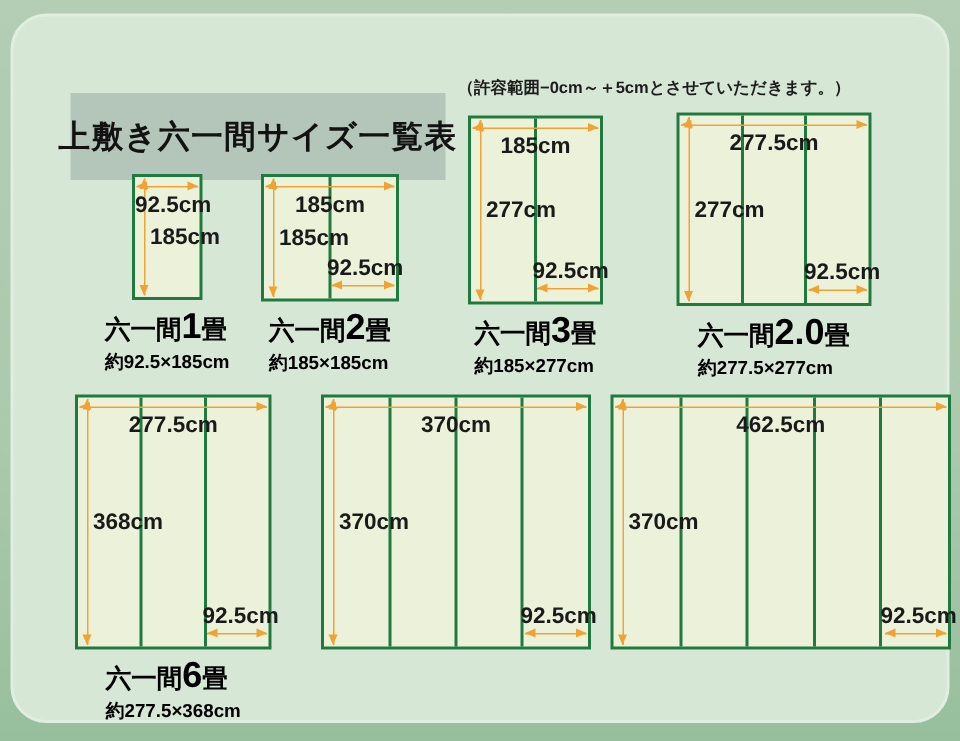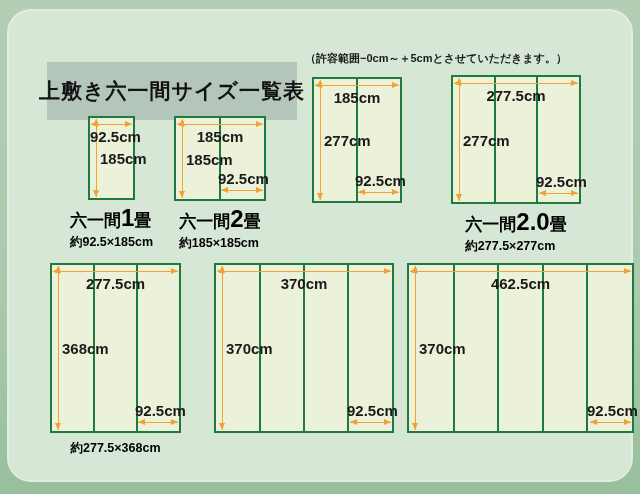--- a/index.html
+++ b/index.html
@@ -115,20 +115,24 @@
   <div class="diagram" style="left:303px;top:66px;width:90px;height:126px;">
     <div class="mat">
       <div class="divider" style="left:50%;"></div>
       <div class="h-arrow top"></div>
       <div class="v-arrow left"></div>
       <div class="h-arrow bottom" style="width:41px;"></div>
       <div class="dim dim-top">185cm</div>
       <div class="dim dim-left">277cm</div>
       <div class="dim dim-bottom" style="width:45px;">92.5cm</div>
     </div>
+    <div class="caption">
+      <div class="caption-main"><span>六一間</span><span class="num">3</span><span>畳</span></div>
+      <div class="caption-sub">約185×277cm</div>
+    </div>
   </div>
 
   <div class="diagram" style="left:442px;top:64px;width:130px;height:129px;">
     <div class="mat">
       <div class="divider" style="left:33.33%;"></div>
       <div class="divider" style="left:66.66%;"></div>
       <div class="h-arrow top"></div>
       <div class="v-arrow left"></div>
       <div class="h-arrow bottom" style="width:39px;"></div>
       <div class="dim dim-top">277.5cm</div>
@@ -146,20 +150,21 @@
       <div class="divider" style="left:33.33%;"></div>
       <div class="divider" style="left:66.66%;"></div>
       <div class="h-arrow top"></div>
       <div class="v-arrow left"></div>
       <div class="h-arrow bottom" style="width:40px;"></div>
       <div class="dim dim-top">277.5cm</div>
       <div class="dim dim-left">368cm</div>
       <div class="dim dim-bottom" style="width:44px;">92.5cm</div>
     </div>
     <div class="caption">
+      <div class="caption-main"><span>六一間</span><span class="num">6</span><span>畳</span></div>
       <div class="caption-sub">約277.5×368cm</div>
     </div>
   </div>
 
   <div class="diagram" style="left:205px;top:252px;width:180px;height:170px;">
     <div class="mat">
       <div class="divider" style="left:25%;"></div>
       <div class="divider" style="left:50%;"></div>
       <div class="divider" style="left:75%;"></div>
       <div class="h-arrow top"></div>

